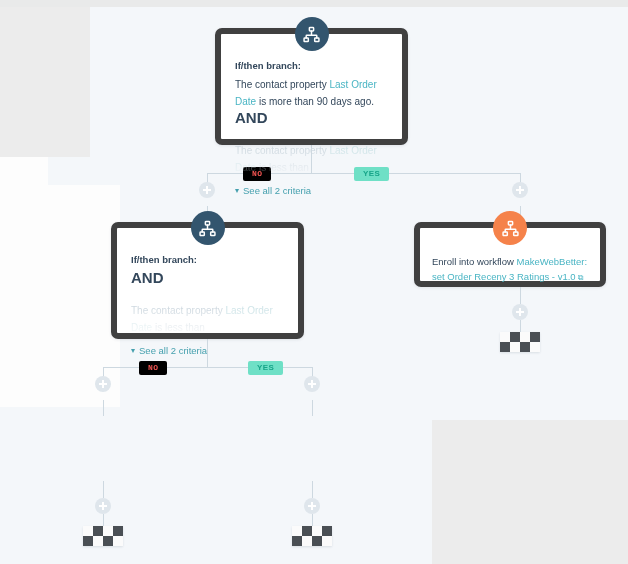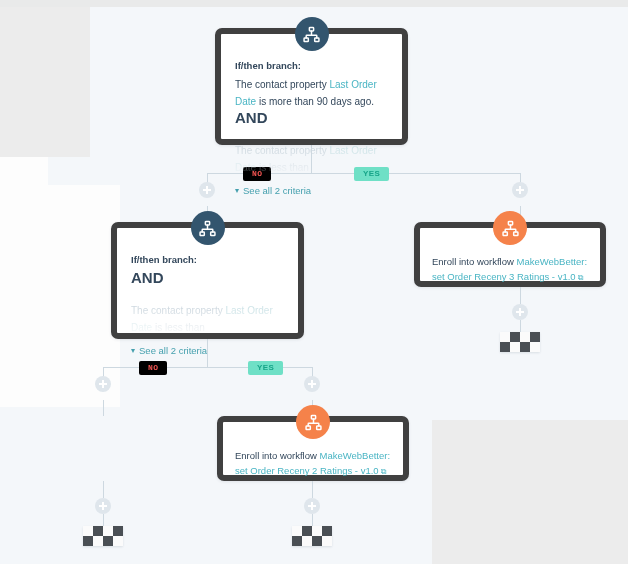--- a/index.html
+++ b/index.html
@@ -251,33 +251,20 @@
     <i class="l"></i>
       <i class="d"></i>
       <i class="l"></i>
       <i class="d"></i>
     <i class="d"></i>
       <i class="l"></i>
       <i class="d"></i>
       <i class="l"></i>
   </div>
 
-  <div class="card" style="left:217px;top:416px;width:192px;height:65px;">
-    <div class="card-icon icon-enroll">
-      <svg width="17" height="17" viewBox="0 0 24 24" fill="none" stroke="#ffffff" stroke-width="2.1" stroke-linecap="round" stroke-linejoin="round">
-        <rect x="9" y="2" width="6" height="5" rx="1"></rect>
-        <rect x="1.5" y="17" width="6" height="5" rx="1"></rect>
-        <rect x="16.5" y="17" width="6" height="5" rx="1"></rect>
-        <path d="M12 7v4.5M4.5 17v-3a1 1 0 0 1 1-1h13a1 1 0 0 1 1 1v3"></path>
-      </svg>
-    </div>
-    <div class="enroll-body">
-      <div class="enroll-text"><span>Enroll into workflow </span><span class="wf">MakeWebBetter: set Order Receny 2 Ratings - v1.0</span><span class="ext-link">⧉</span></div>
-    </div>
-  </div>
 
   <div class="line v" style="left:312px;top:481px;height:17px;"></div>
   <div class="plus-node" style="left:304px;top:498px;"></div>
   <div class="line v" style="left:312px;top:514px;height:12px;"></div>
   <div class="flag" style="left:292px;top:526px;">
     <i class="l"></i>
       <i class="d"></i>
       <i class="l"></i>
       <i class="d"></i>
     <i class="d"></i>

